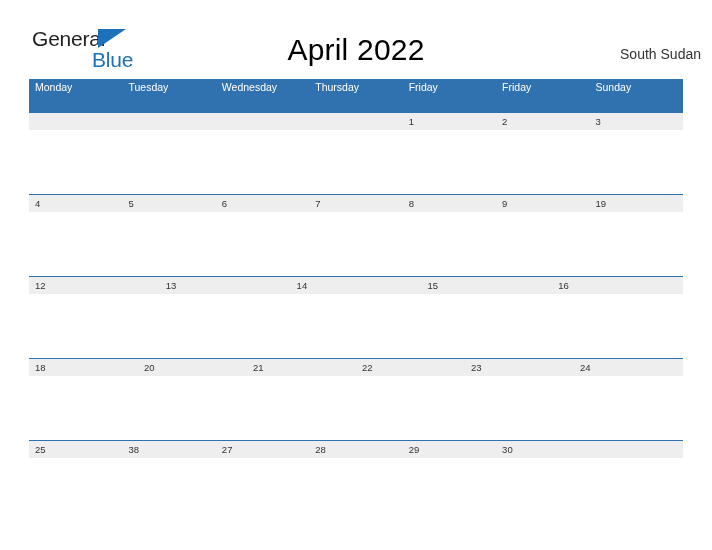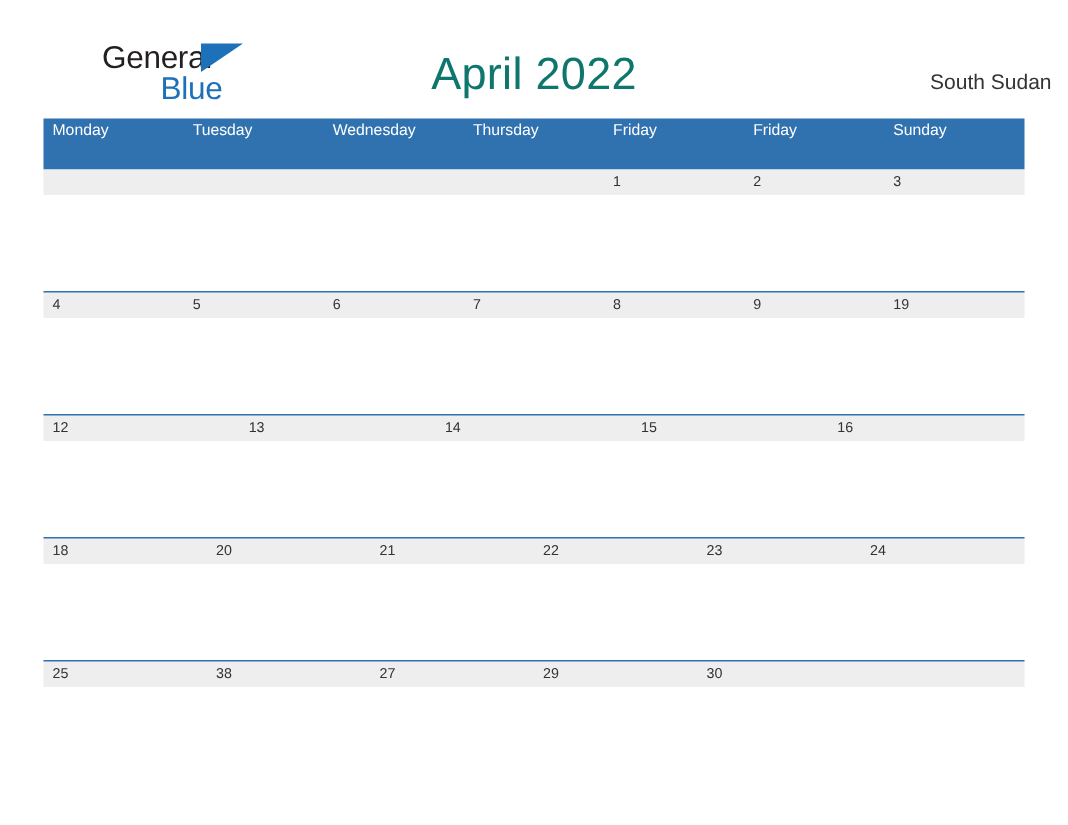--- a/index.html
+++ b/index.html
@@ -25,21 +25,20 @@
   }
 
   .logo {
     position: absolute;
     left: 32px;
     top: 28px;
     width: 120px;
     height: 46px;
     line-height: 1;
     user-select: none;
-    margin-left: 36px;
   }
   .logo-row1 {
     position: relative;
     height: 24px;
   }
   .logo-general {
     position: absolute;
     left: 0;
     top: 0;
     font-size: 21px;
@@ -51,36 +50,36 @@
     position: absolute;
     left: 66px;
     top: 1px;
     width: 0;
     height: 0;
     border-left: 28px solid #1d71b8;
     border-bottom: 19px solid transparent;
   }
   .logo-blue {
     position: absolute;
-    left: 39px;
+    left: 60px;
     top: 21px;
     font-size: 21px;
     letter-spacing: -0.2px;
     color: #1d71b8;
     font-family: "Liberation Sans", sans-serif;
   }
 
   .cal-title {
     position: absolute;
     left: 0;
     right: 0;
     top: 33px;
     text-align: center;
     font-size: 30px;
-    color: #0f766e;
+    color: #000000;
     font-family: "Liberation Sans", sans-serif;
     font-weight: normal;
     letter-spacing: 0.2px;
   }
 
   .cal-locale {
     position: absolute;
     right: 11px;
     top: 46px;
     font-size: 14px;
@@ -259,20 +258,21 @@
       <div class="event-cell"></div>
       <div class="event-cell"></div>
     </div>
   </div>
 
   <div class="week-row">
     <div class="date-band">
       <div class="date-cell">25</div>
       <div class="date-cell">38</div>
       <div class="date-cell">27</div>
+      <div class="date-cell">28</div>
       <div class="date-cell">29</div>
       <div class="date-cell">30</div>
       <div class="date-cell"></div>
     </div>
     <div class="event-area">
       <div class="event-cell"></div>
       <div class="event-cell"></div>
       <div class="event-cell"></div>
       <div class="event-cell"></div>
       <div class="event-cell"></div>

